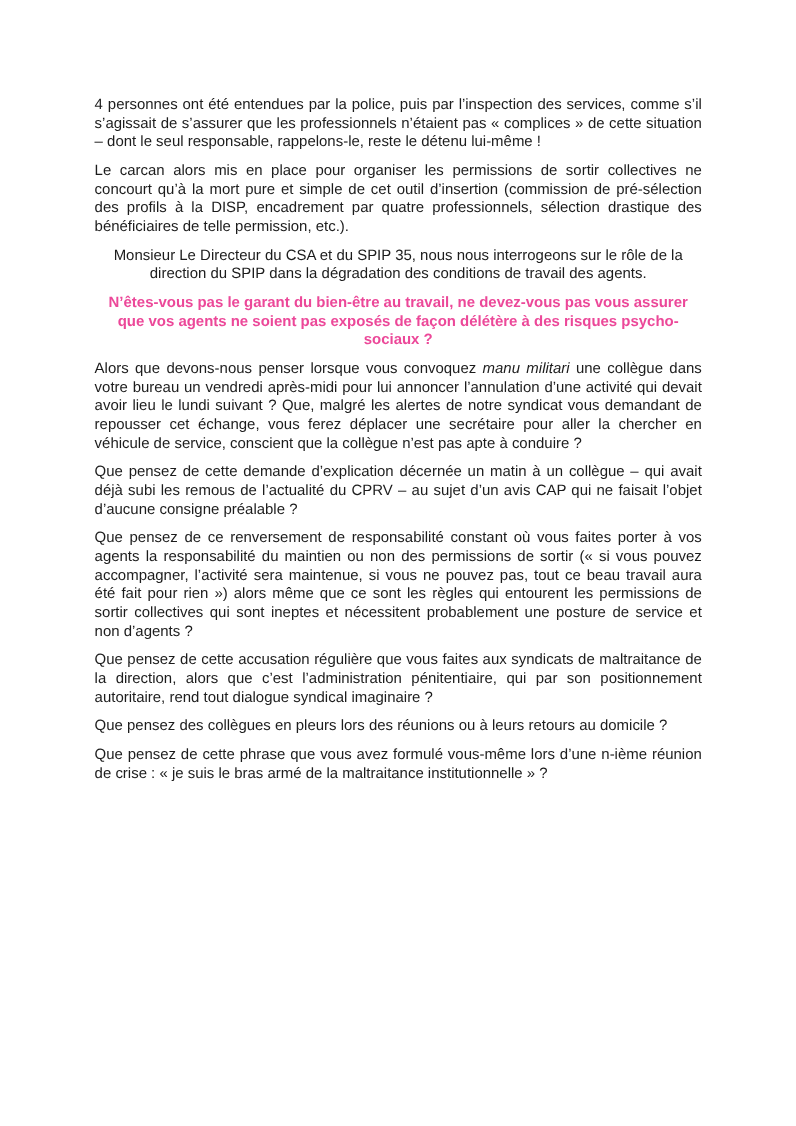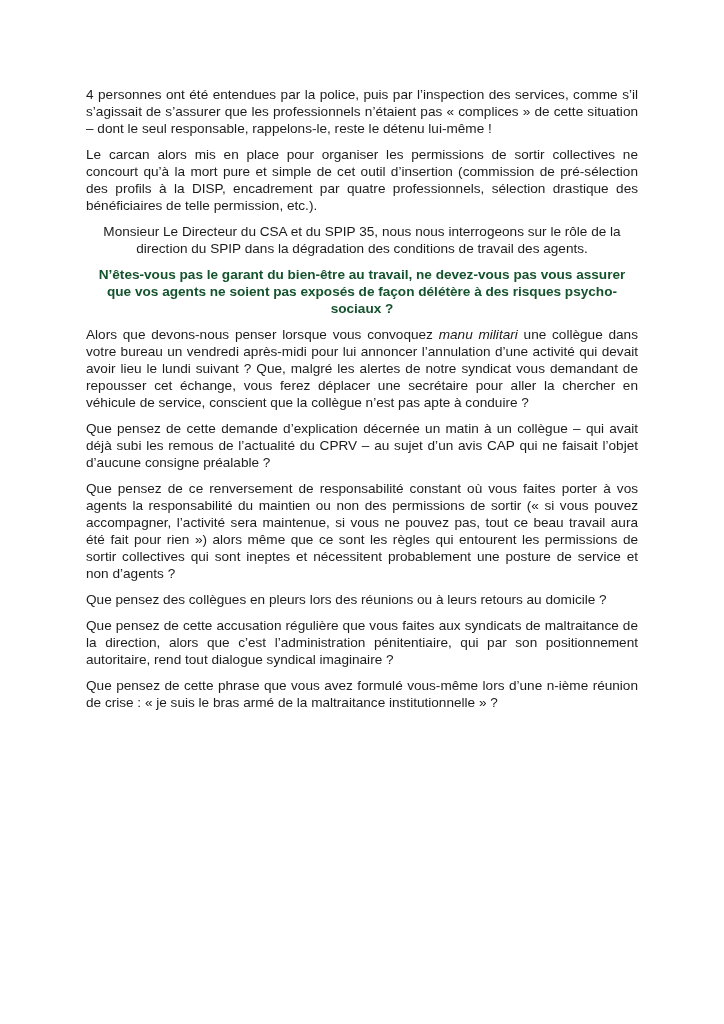--- a/index.html
+++ b/index.html
@@ -9,30 +9,30 @@
     left: 86px;
     top: 86px;
     width: 552px;
     font-family: "Liberation Sans", sans-serif;
     font-size: 13.6px;
     line-height: 17px;
     color: #1c1c1c;
   }
   .page p { margin: 0 0 9px 0; text-align: justify; }
   .page p.quote { text-align: center; padding: 0 6px; }
-  .page p.bold { font-weight: bold; text-align: center; color: #14532d; }
+  .page p.bold { font-weight: bold; text-align: center; color: #ec4899; }
   .page em { }
 </style>
 </head>
 <body>
 
 <div class="page">
   <p>4 personnes ont été entendues par la police, puis par l’inspection des services, comme s’il s’agissait de s’assurer que les professionnels n’étaient pas « complices » de cette situation – dont le seul responsable, rappelons-le, reste le détenu lui-même !</p>
   <p>Le carcan alors mis en place pour organiser les permissions de sortir collectives ne concourt qu’à la mort pure et simple de cet outil d’insertion (commission de pré-sélection des profils à la DISP, encadrement par quatre professionnels, sélection drastique des bénéficiaires de telle permission, etc.).</p>
   <p class="quote">Monsieur Le Directeur du CSA et du SPIP 35, nous nous interrogeons sur le rôle de la direction du SPIP dans la dégradation des conditions de travail des agents.</p>
   <p class="bold">N’êtes-vous pas le garant du bien-être au travail, ne devez-vous pas vous assurer que vos agents ne soient pas exposés de façon délétère à des risques psycho-sociaux ?</p>
   <p><span>Alors que devons-nous penser lorsque vous convoquez </span><em>manu militari</em><span> une collègue dans votre bureau un vendredi après-midi pour lui annoncer l’annulation d’une activité qui devait avoir lieu le lundi suivant ? Que, malgré les alertes de notre syndicat vous demandant de repousser cet échange, vous ferez déplacer une secrétaire pour aller la chercher en véhicule de service, conscient que la collègue n’est pas apte à conduire ?</span></p>
   <p>Que pensez de cette demande d’explication décernée un matin à un collègue – qui avait déjà subi les remous de l’actualité du CPRV – au sujet d’un avis CAP qui ne faisait l’objet d’aucune consigne préalable ?</p>
   <p>Que pensez de ce renversement de responsabilité constant où vous faites porter à vos agents la responsabilité du maintien ou non des permissions de sortir (« si vous pouvez accompagner, l’activité sera maintenue, si vous ne pouvez pas, tout ce beau travail aura été fait pour rien ») alors même que ce sont les règles qui entourent les permissions de sortir collectives qui sont ineptes et nécessitent probablement une posture de service et non d’agents ?</p>
+  <p>Que pensez de cette accusation régulière que vous faites aux syndicats de maltraitance de la direction, alors que c’est l’administration pénitentiaire, qui par son positionnement autoritaire, rend tout dialogue syndical imaginaire ?</p>
   <p>Que pensez des collègues en pleurs lors des réunions ou à leurs retours au domicile ?</p>
-  <p>Que pensez de cette accusation régulière que vous faites aux syndicats de maltraitance de la direction, alors que c’est l’administration pénitentiaire, qui par son positionnement autoritaire, rend tout dialogue syndical imaginaire ?</p>
   <p>Que pensez de cette phrase que vous avez formulé vous-même lors d’une n-ième réunion de crise : « je suis le bras armé de la maltraitance institutionnelle » ?</p>
 </div>
 
 </body></html>

